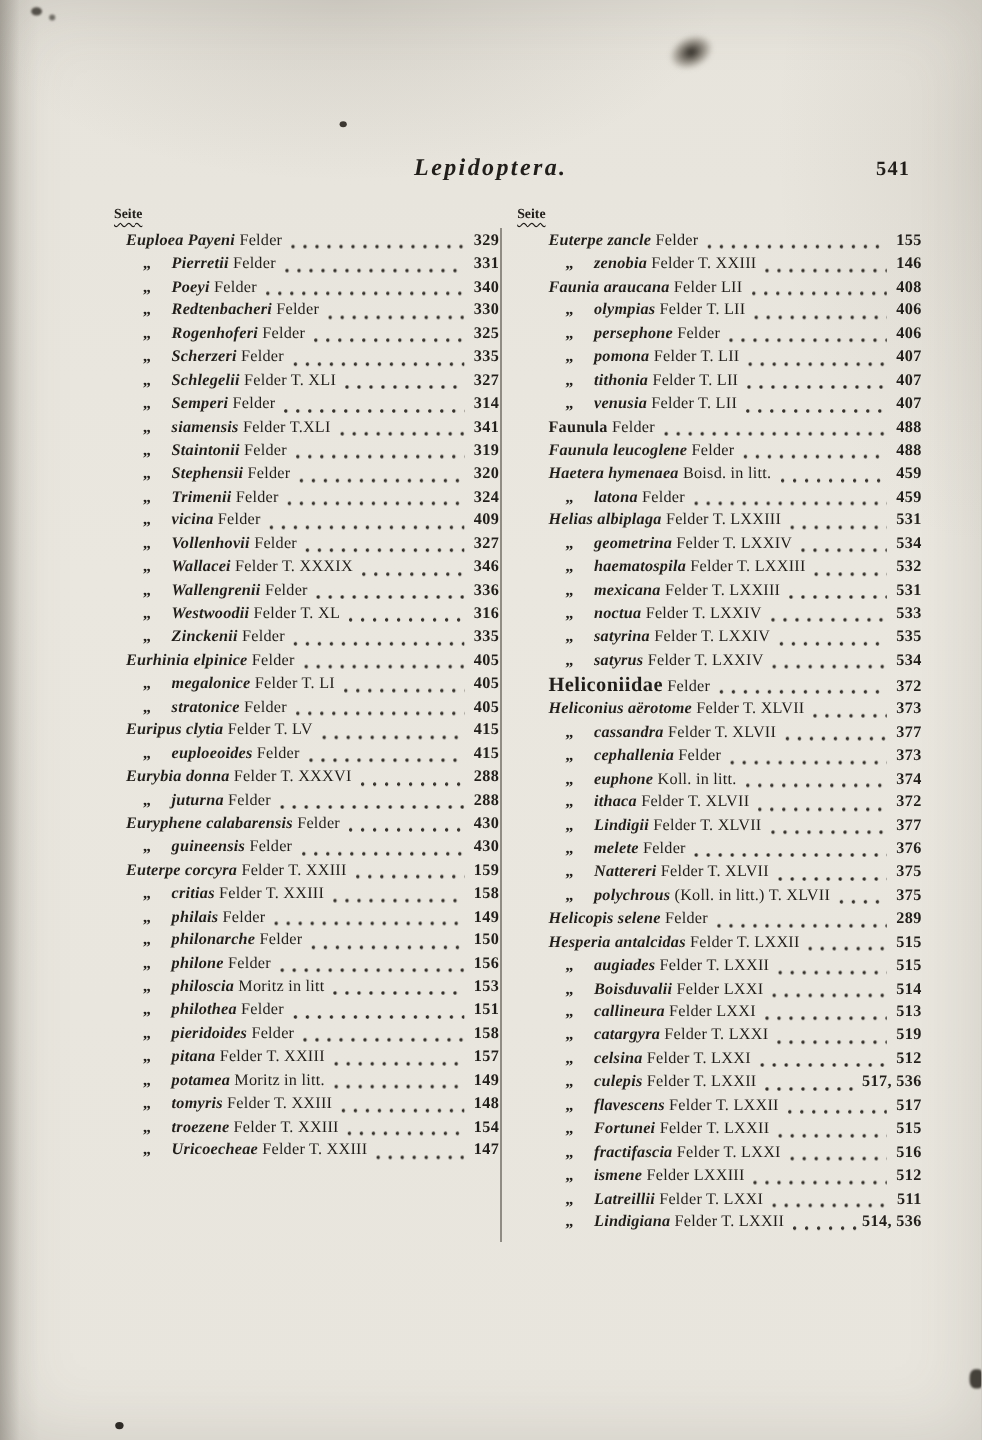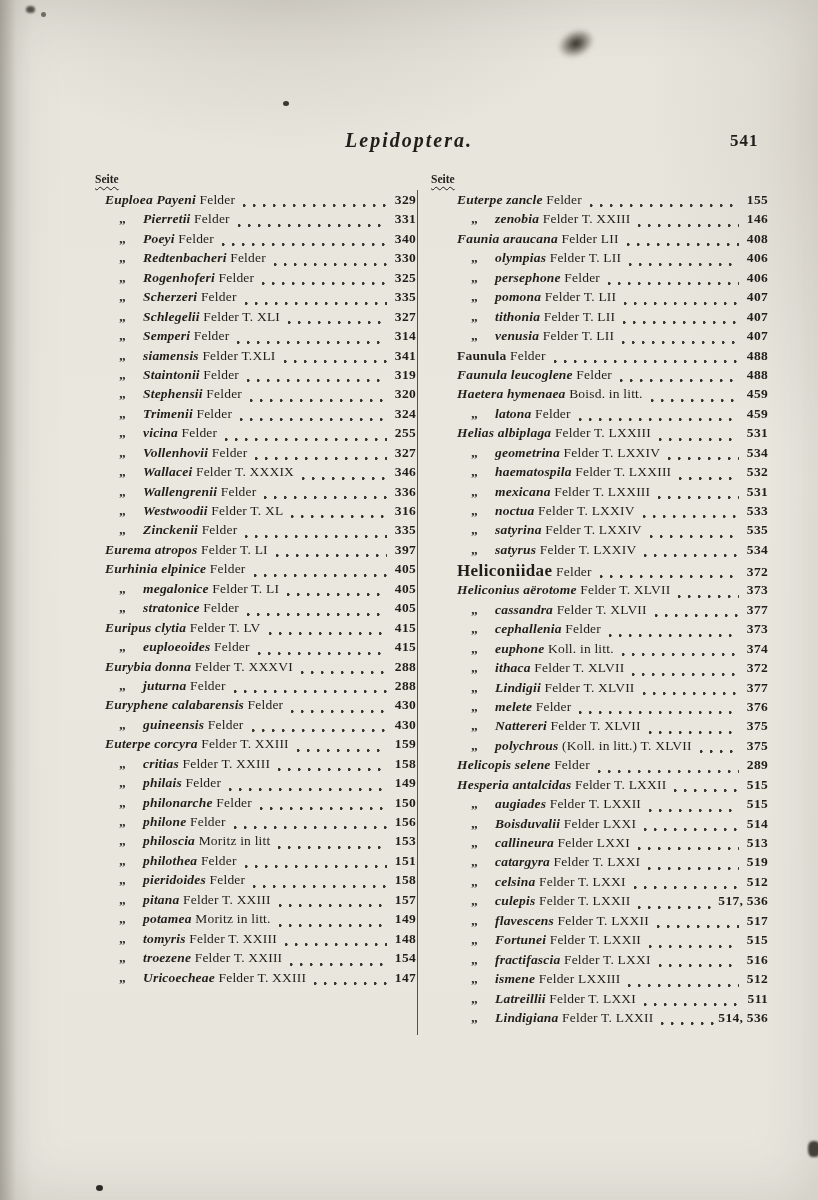--- a/index.html
+++ b/index.html
@@ -130,21 +130,21 @@
         <span class="pageref">320</span>
       </div>
       <div class="entry">
         <span class="etext"><span class="ditto">„</span><span class="name">Trimenii</span><span class="rest">&nbsp;Felder</span></span>
         <span class="dots"></span>
         <span class="pageref">324</span>
       </div>
       <div class="entry">
         <span class="etext"><span class="ditto">„</span><span class="name">vicina</span><span class="rest">&nbsp;Felder</span></span>
         <span class="dots"></span>
-        <span class="pageref">255</span>
+        <span class="pageref">409</span>
       </div>
       <div class="entry">
         <span class="etext"><span class="ditto">„</span><span class="name">Vollenhovii</span><span class="rest">&nbsp;Felder</span></span>
         <span class="dots"></span>
         <span class="pageref">327</span>
       </div>
       <div class="entry">
         <span class="etext"><span class="ditto">„</span><span class="name">Wallacei</span><span class="rest">&nbsp;Felder T. XXXIX</span></span>
         <span class="dots"></span>
         <span class="pageref">346</span>
@@ -156,25 +156,20 @@
       </div>
       <div class="entry">
         <span class="etext"><span class="ditto">„</span><span class="name">Westwoodii</span><span class="rest">&nbsp;Felder T. XL</span></span>
         <span class="dots"></span>
         <span class="pageref">316</span>
       </div>
       <div class="entry">
         <span class="etext"><span class="ditto">„</span><span class="name">Zinckenii</span><span class="rest">&nbsp;Felder</span></span>
         <span class="dots"></span>
         <span class="pageref">335</span>
-      </div>
-      <div class="entry">
-        <span class="etext"><span class="name">Eurema atropos</span><span class="rest">&nbsp;Felder T. LI</span></span>
-        <span class="dots"></span>
-        <span class="pageref">397</span>
       </div>
       <div class="entry">
         <span class="etext"><span class="name">Eurhinia elpinice</span><span class="rest">&nbsp;Felder</span></span>
         <span class="dots"></span>
         <span class="pageref">405</span>
       </div>
       <div class="entry">
         <span class="etext"><span class="ditto">„</span><span class="name">megalonice</span><span class="rest">&nbsp;Felder T. LI</span></span>
         <span class="dots"></span>
         <span class="pageref">405</span>

